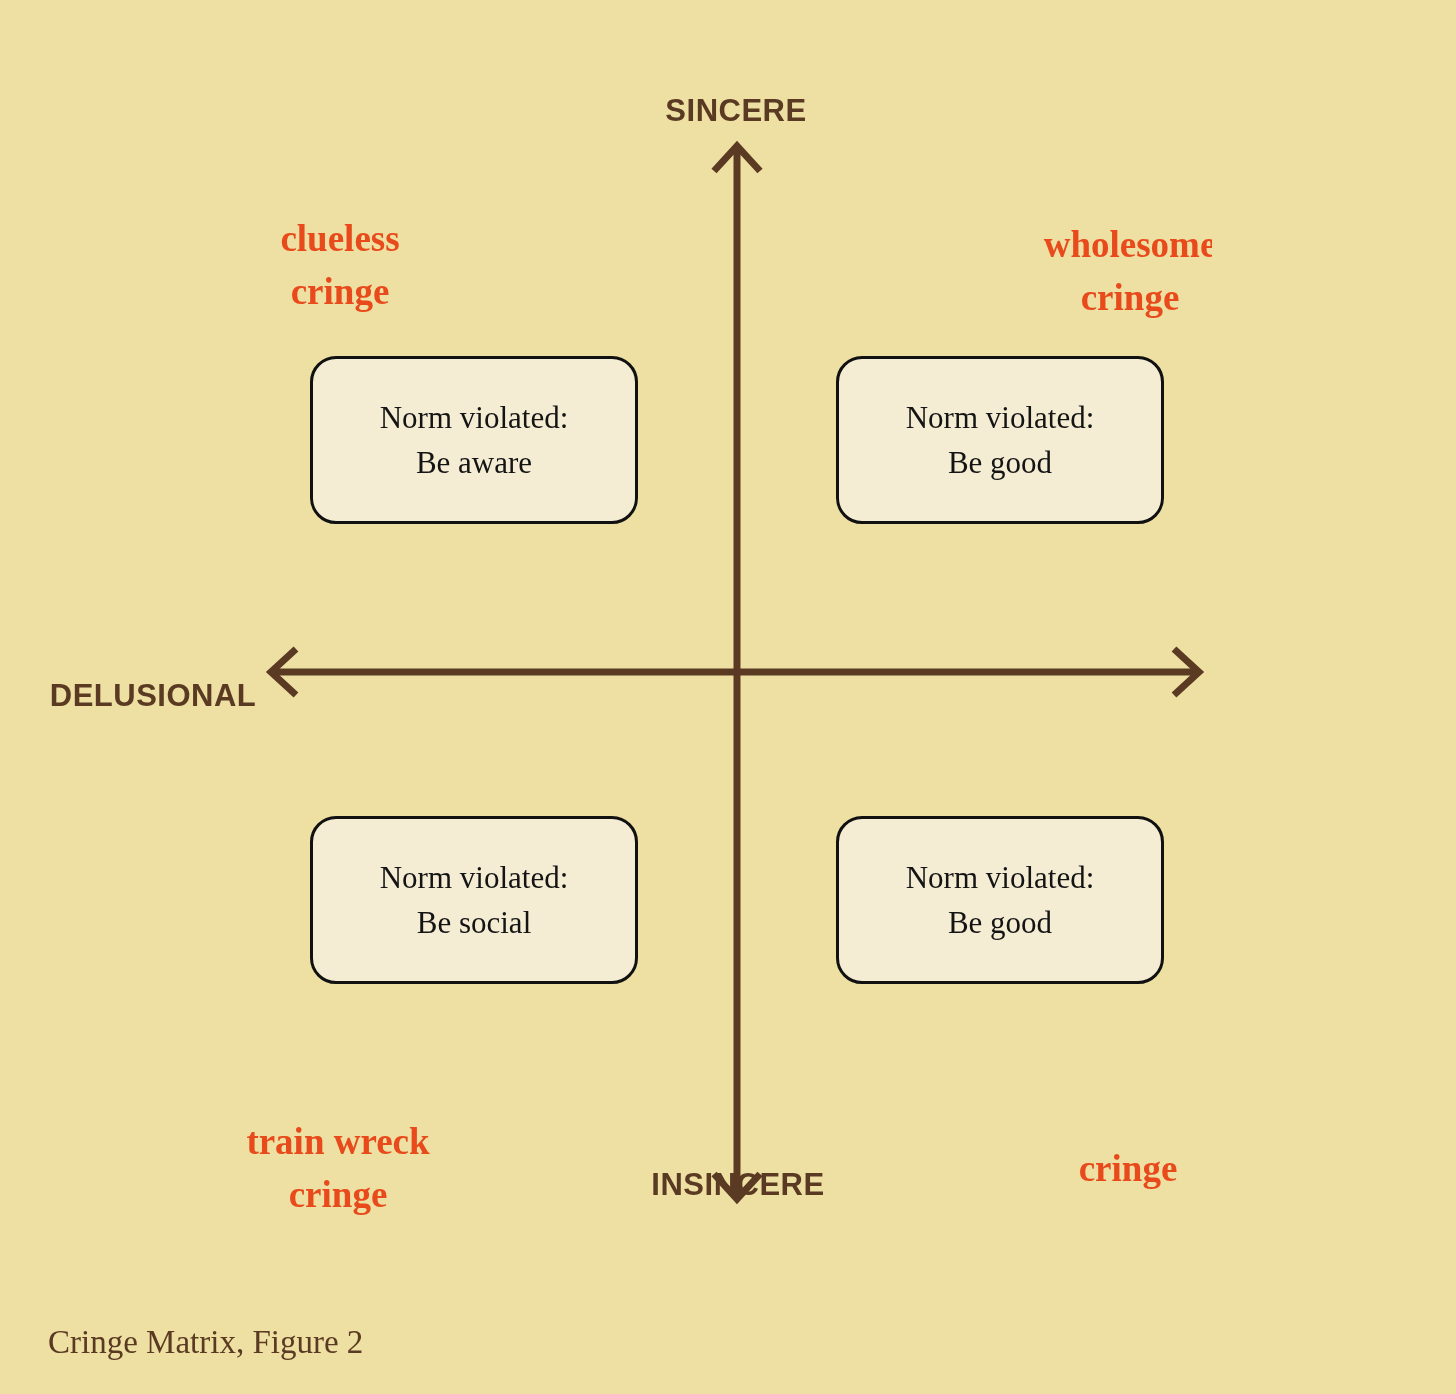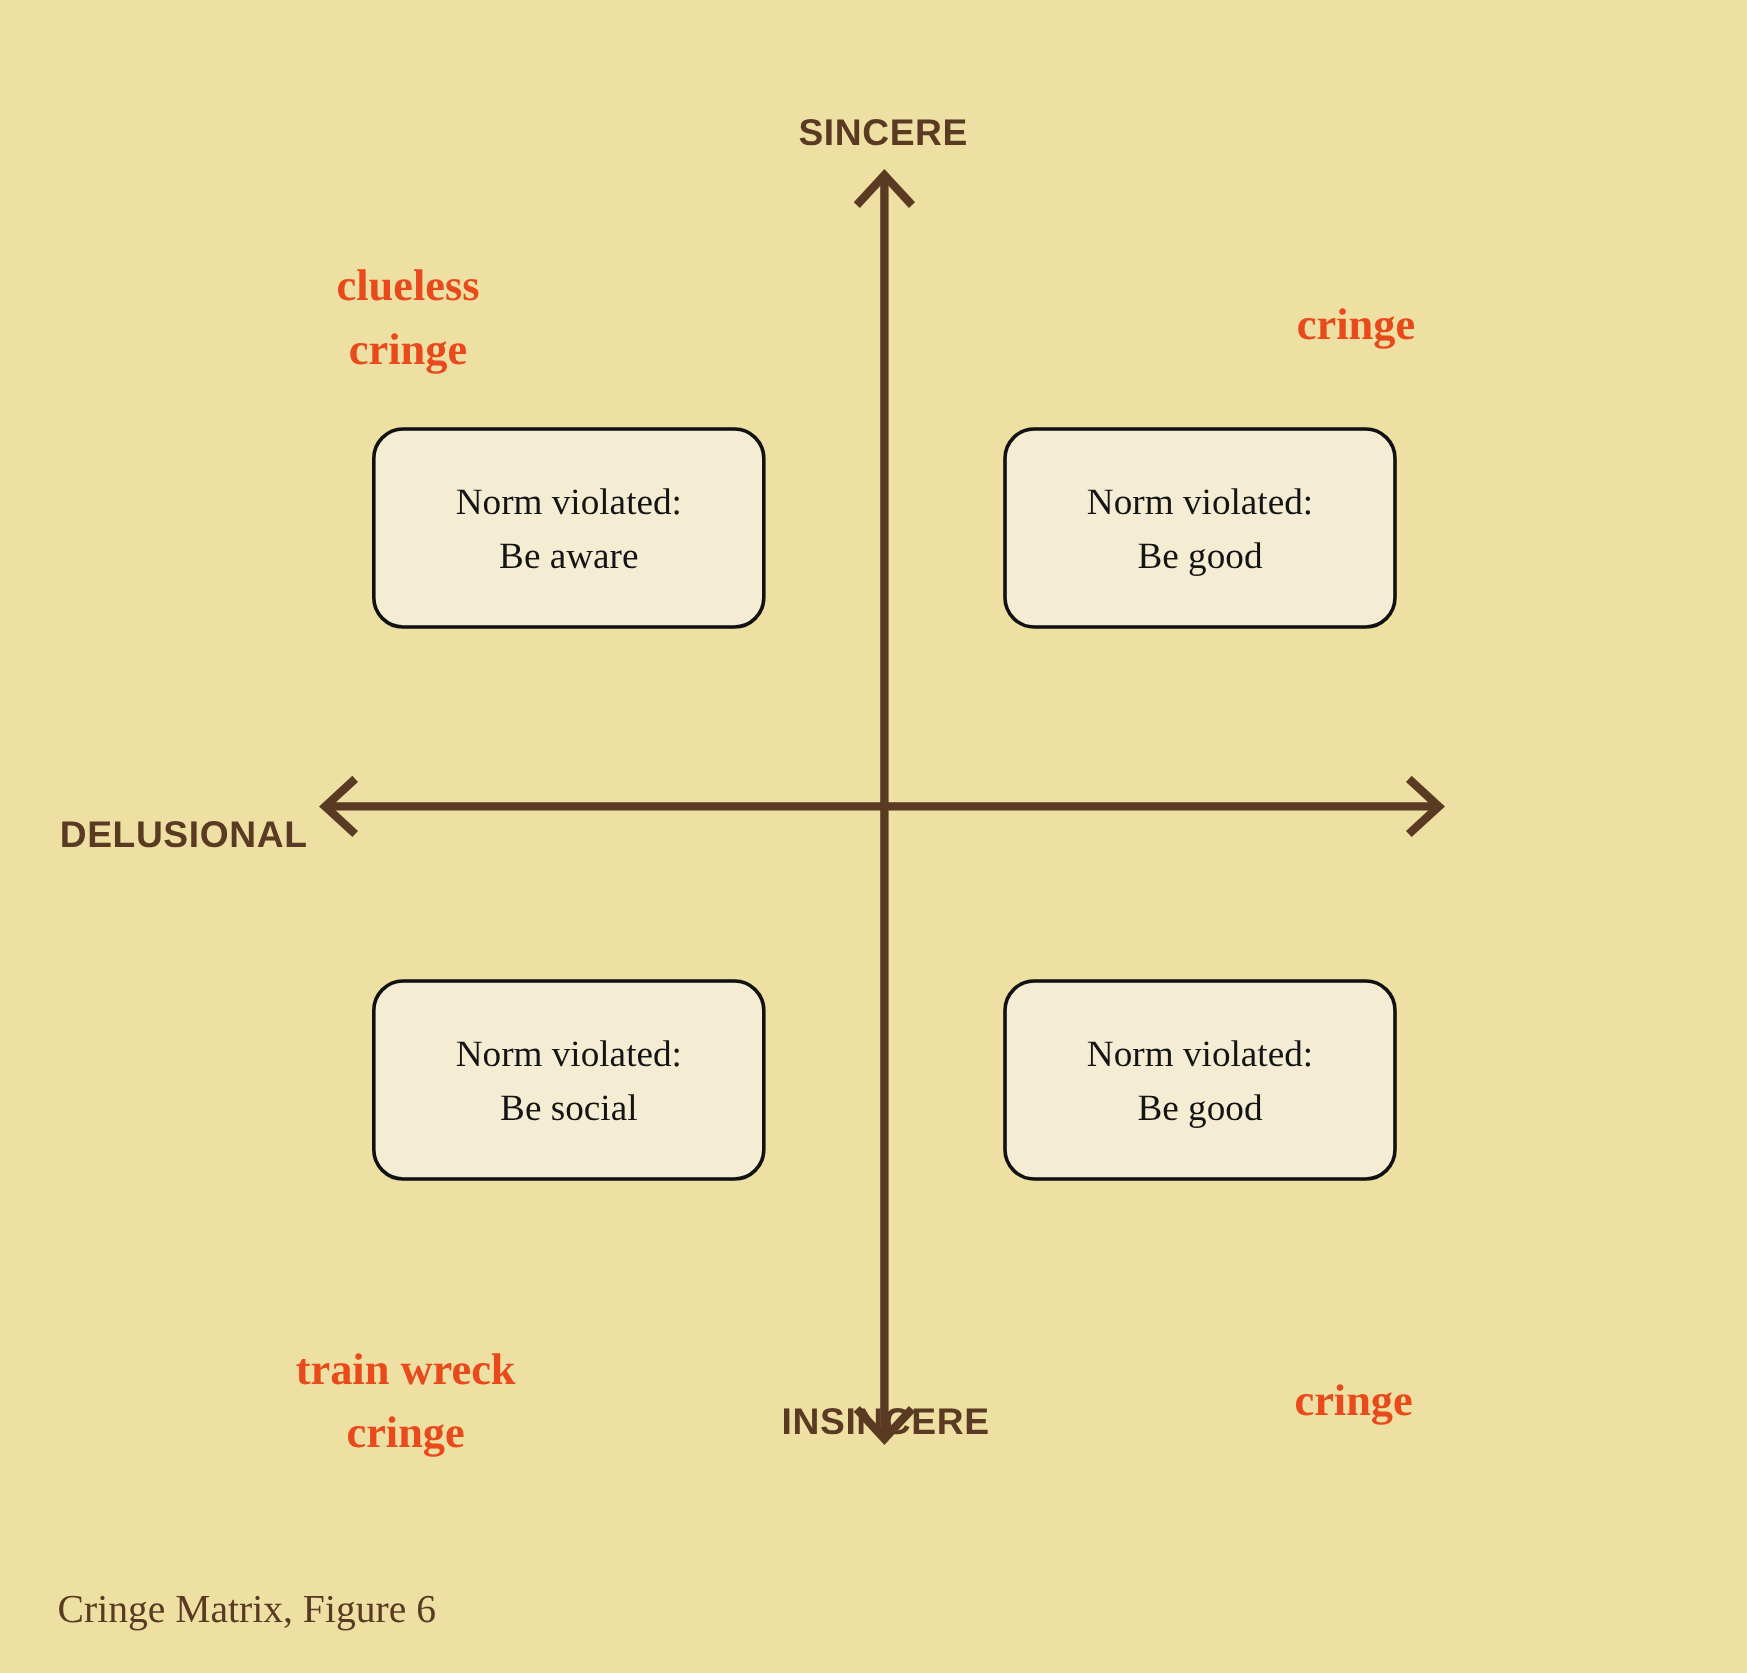--- a/index.html
+++ b/index.html
@@ -108,20 +108,21 @@
   <div class="axis-label top">SINCERE</div>
   <div class="axis-label bottom">INSINCERE</div>
   <div class="axis-label left">DELUSIONAL</div>
   <div class="axis-label right">AWARE</div>
 
   <div class="quad-label tl">
     <div>clueless</div>
     <div>cringe</div>
   </div>
   <div class="quad-label tr">
+    <div>wholesome</div>
     <div>cringe</div>
   </div>
   <div class="quad-label bl">
     <div>train wreck</div>
     <div>cringe</div>
   </div>
   <div class="quad-label br">
     <div>cringe</div>
   </div>
 
@@ -135,15 +136,15 @@
   </div>
   <div class="norm-box bl">
     <div>Norm violated:</div>
     <div>Be social</div>
   </div>
   <div class="norm-box br">
     <div>Norm violated:</div>
     <div>Be good</div>
   </div>
 
-  <div class="caption">Cringe Matrix, Figure 6</div>
+  <div class="caption">Cringe Matrix, Figure 2</div>
 
 </div>
 
 </body></html>

